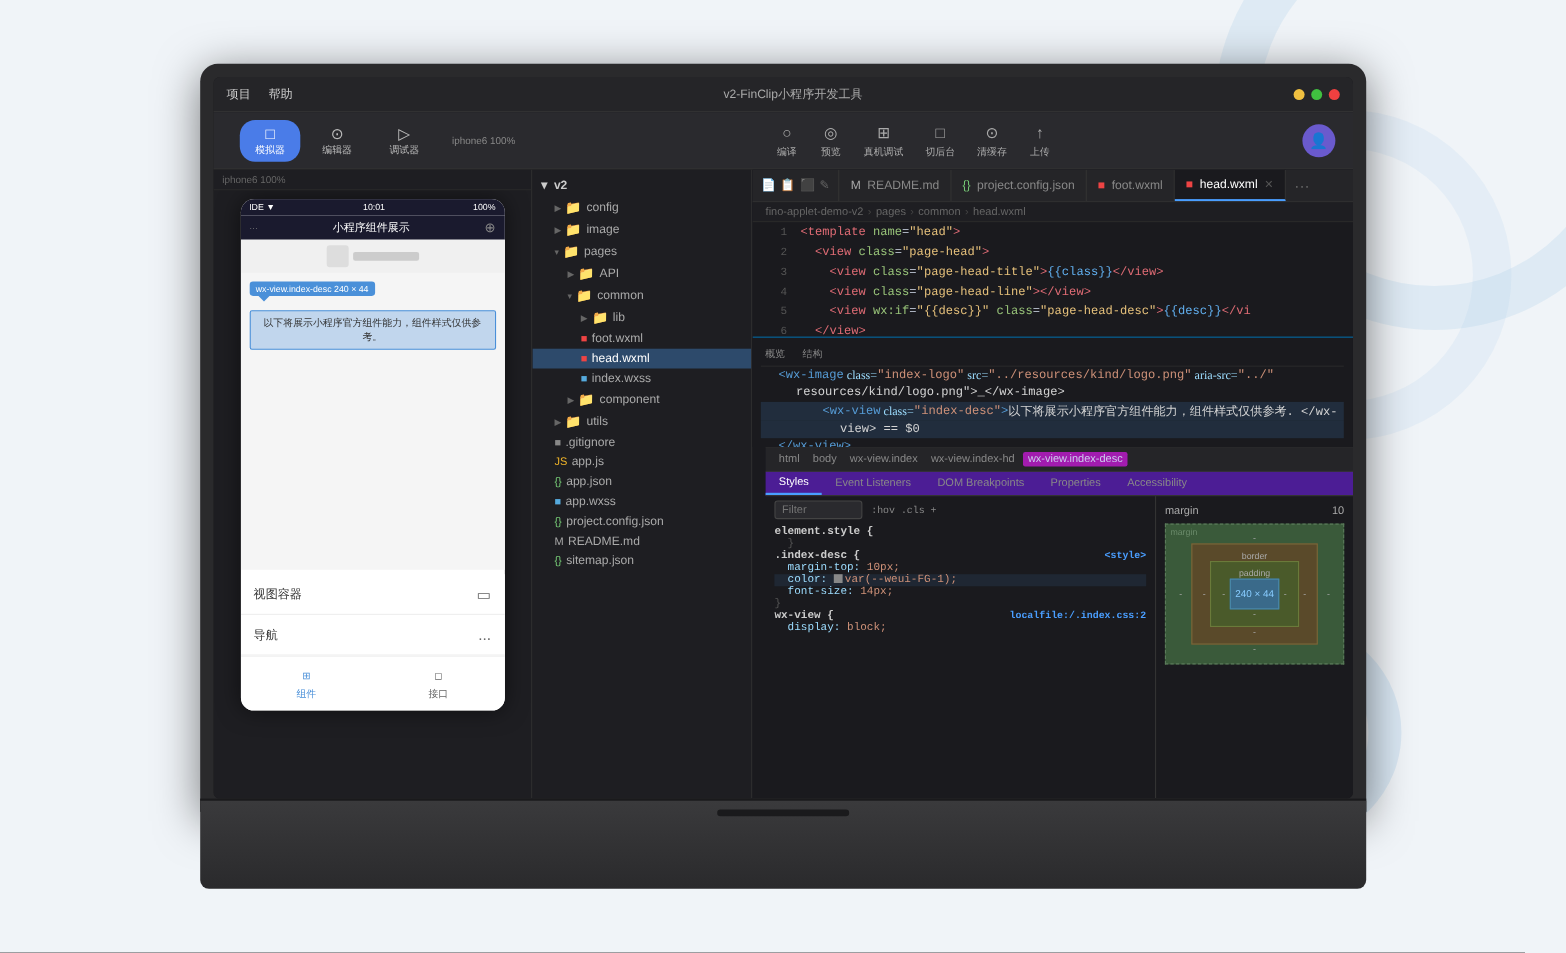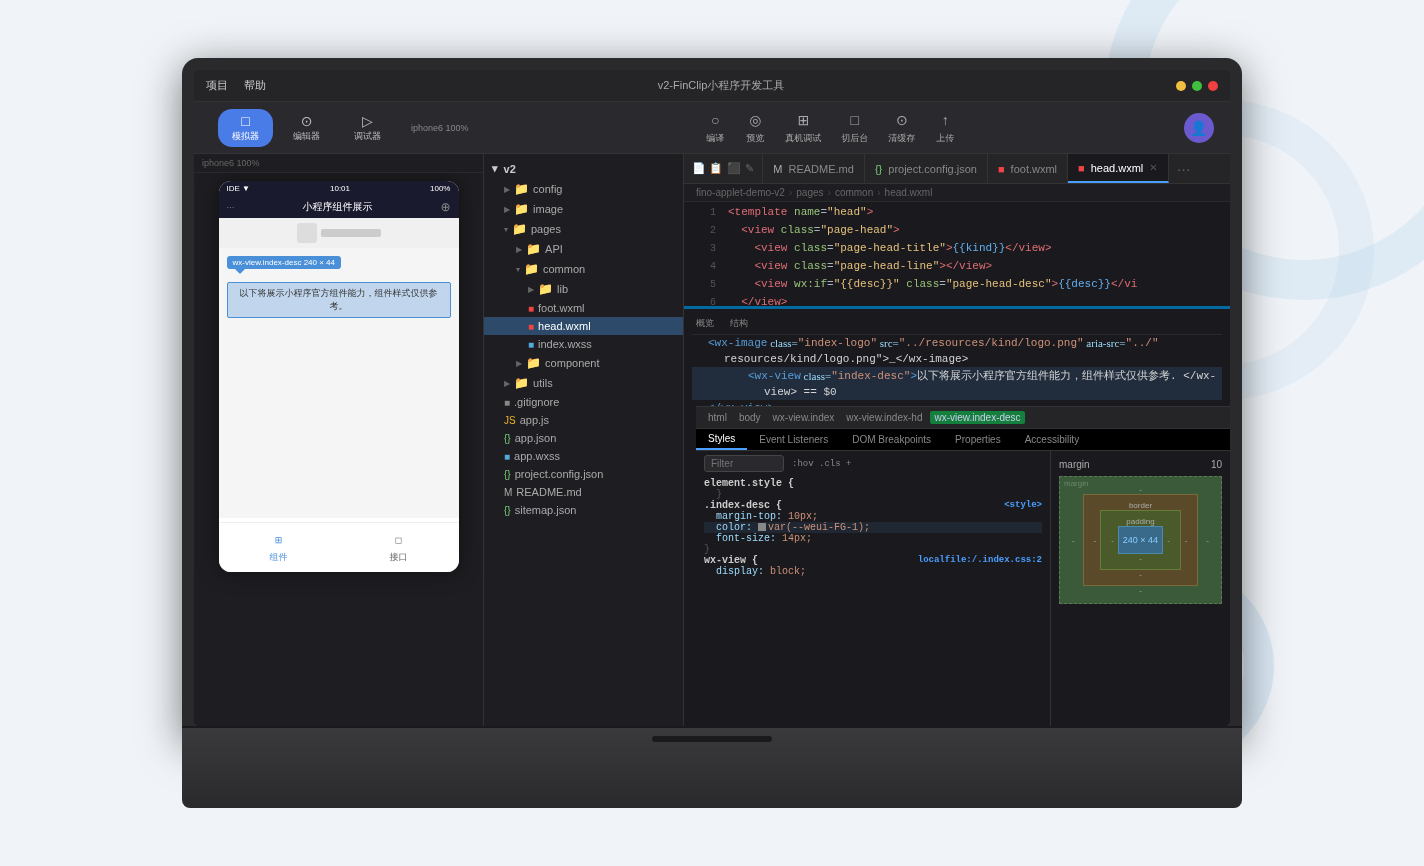--- a/index.html
+++ b/index.html
@@ -496,27 +496,27 @@
     }
     .html-crumb {
       font-size: 10px;
       color: #888;
       cursor: pointer;
       padding: 1px 4px;
       border-radius: 2px;
       white-space: nowrap;
     }
     .html-crumb.active {
-      background: #15803d;
+      background: #a21caf;
       color: #cce;
     }
     .devtools-tabs {
       display: flex;
       align-items: center;
-      background: #000000;
+      background: #4c1d95;
       border-bottom: 1px solid #333;
       flex-shrink: 0;
     }
     .devtools-tab {
       padding: 4px 12px;
       font-size: 10px;
       color: #888;
       cursor: pointer;
     }
     .devtools-tab.active {
@@ -764,20 +764,28 @@
 
                   <div class="phone-tooltip">
                     <div class="tooltip-label">wx-view.index-desc  240 × 44</div>
                     <div class="tooltip-arrow"></div>
                   </div>
 
                   <div class="selected-element">以下将展示小程序官方组件能力，组件样式仅供参考。</div>
                 </div>
 
                 <div class="phone-list">
+                  <div class="phone-list-item">
+                    <span>视图容器</span>
+                    <span class="phone-list-icon">▭</span>
+                  </div>
+                  <div class="phone-list-item">
+                    <span>导航</span>
+                    <span class="phone-list-icon">...</span>
+                  </div>
                 </div>
 
                 <div class="phone-bottom-nav">
                   <div class="phone-nav-item active">
                     <div class="phone-nav-icon" style="color:#4a90d9">⊞</div>
                     <span>组件</span>
                   </div>
                   <div class="phone-nav-item">
                     <div class="phone-nav-icon">◻</div>
                     <span>接口</span>
@@ -922,39 +930,39 @@
                   <div class="code-line">
                     <span class="line-num">1</span>
                     <span class="code-text"><span class="code-tag">&lt;template</span> <span class="code-attr">name</span><span class="code-punct">=</span><span class="code-string">"head"</span><span class="code-tag">&gt;</span></span>
                   </div>
                   <div class="code-line">
                     <span class="line-num">2</span>
                     <span class="code-text">  <span class="code-tag">&lt;view</span> <span class="code-attr">class</span><span class="code-punct">=</span><span class="code-string">"page-head"</span><span class="code-tag">&gt;</span></span>
                   </div>
                   <div class="code-line">
                     <span class="line-num">3</span>
-                    <span class="code-text">    <span class="code-tag">&lt;view</span> <span class="code-attr">class</span><span class="code-punct">=</span><span class="code-string">"page-head-title"</span><span class="code-tag">&gt;</span><span class="code-tmpl">{{kind}}</span><span class="code-tag">&lt;/view&gt;</span></span>
+                    <span class="code-text">    <span class="code-tag">&lt;view</span> <span class="code-attr">class</span><span class="code-punct">=</span><span class="code-string">"page-head-title"</span><span class="code-tag">&gt;</span><span class="code-tmpl">{{class}}</span><span class="code-tag">&lt;/view&gt;</span></span>
                   </div>
                   <div class="code-line">
                     <span class="line-num">4</span>
                     <span class="code-text">    <span class="code-tag">&lt;view</span> <span class="code-attr">class</span><span class="code-punct">=</span><span class="code-string">"page-head-line"</span><span class="code-tag">&gt;&lt;/view&gt;</span></span>
                   </div>
                   <div class="code-line">
                     <span class="line-num">5</span>
                     <span class="code-text">    <span class="code-tag">&lt;view</span> <span class="code-attr">wx:if</span><span class="code-punct">=</span><span class="code-string">"{{desc}}"</span> <span class="code-attr">class</span><span class="code-punct">=</span><span class="code-string">"page-head-desc"</span><span class="code-tag">&gt;</span><span class="code-tmpl">{{desc}}</span><span class="code-tag">&lt;/vi</span></span>
                   </div>
                   <div class="code-line">
                     <span class="line-num">6</span>
                     <span class="code-text">  <span class="code-tag">&lt;/view&gt;</span></span>
                   </div>
 
                 </div>
               </div>
 
-              <div class="html-tree-panel" style="height:100px;border-top:3px solid #0369a1;overflow:auto;flex-shrink:0;">
+              <div class="html-tree-panel" style="height:100px;border-top:1px solid #0369a1;overflow:auto;flex-shrink:0;">
                 <div style="display:flex;gap:8px;padding:4px 0 4px 4px;border-bottom:1px solid #2a2a2a;">
                   <span style="font-size:9px;color:#888;cursor:pointer">概览</span>
                   <span style="font-size:9px;color:#888;cursor:pointer;margin-left:8px">结构</span>
                 </div>
                 <div class="ht-line">
                   <span class="ht-indent"></span>
                   <span class="ht-tag">&lt;wx-image</span>
                   <span class="ht-attr-name"> class=</span><span class="ht-attr-val">"index-logo"</span>
                   <span class="ht-attr-name"> src=</span><span class="ht-attr-val">"../resources/kind/logo.png"</span>
                   <span class="ht-attr-name"> aria-src=</span><span class="ht-attr-val">"../"</span>

